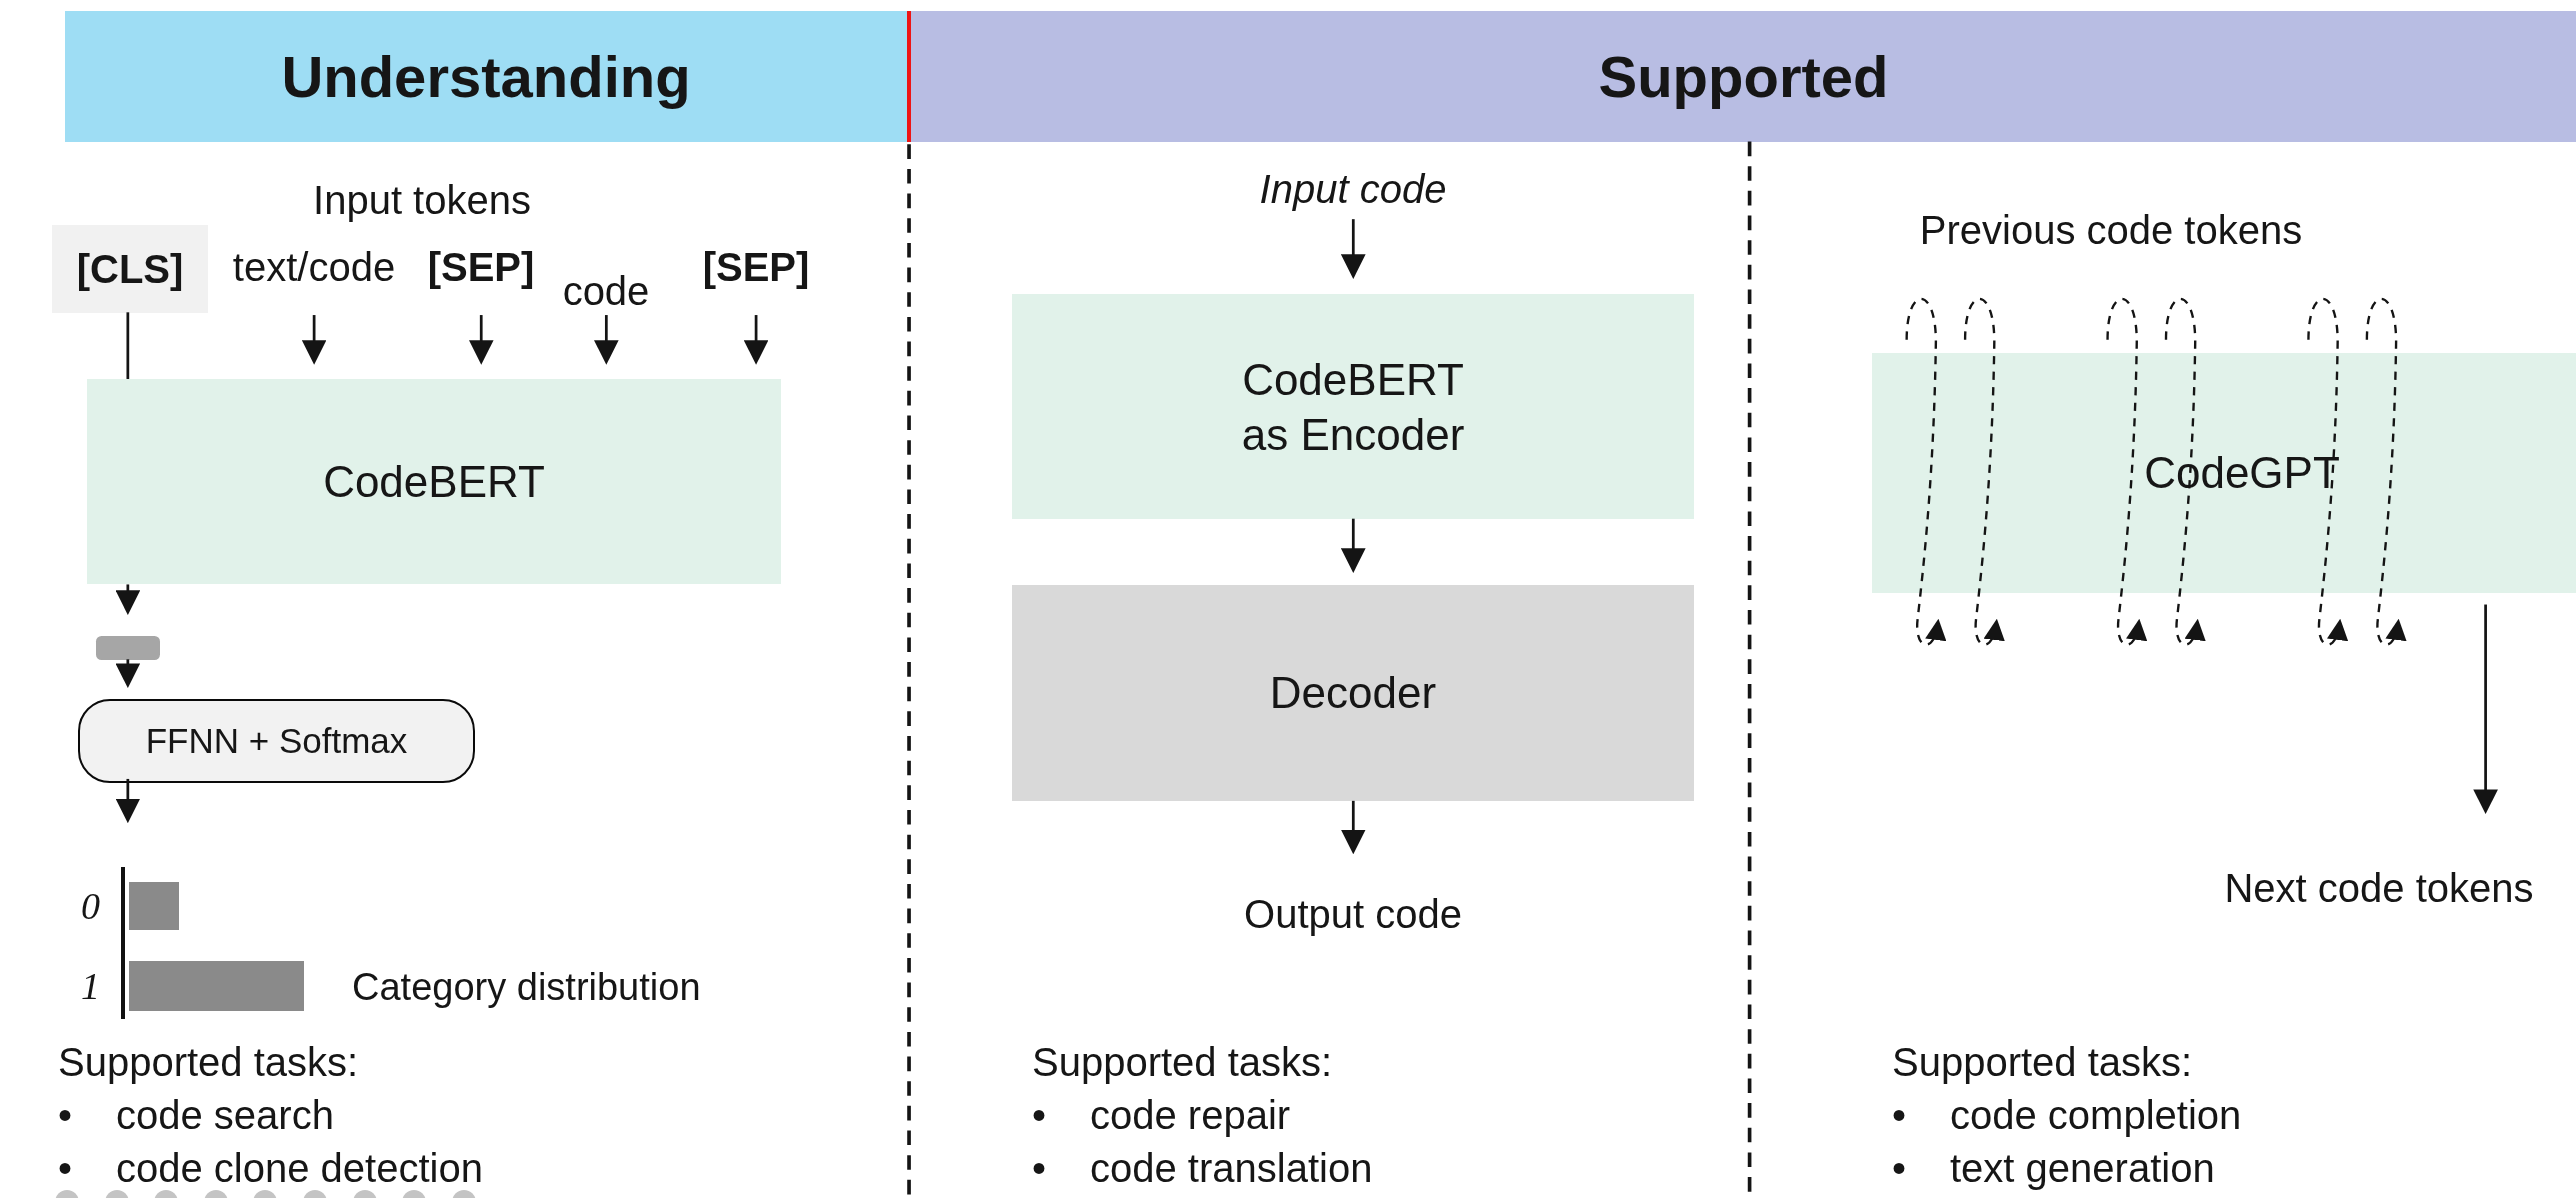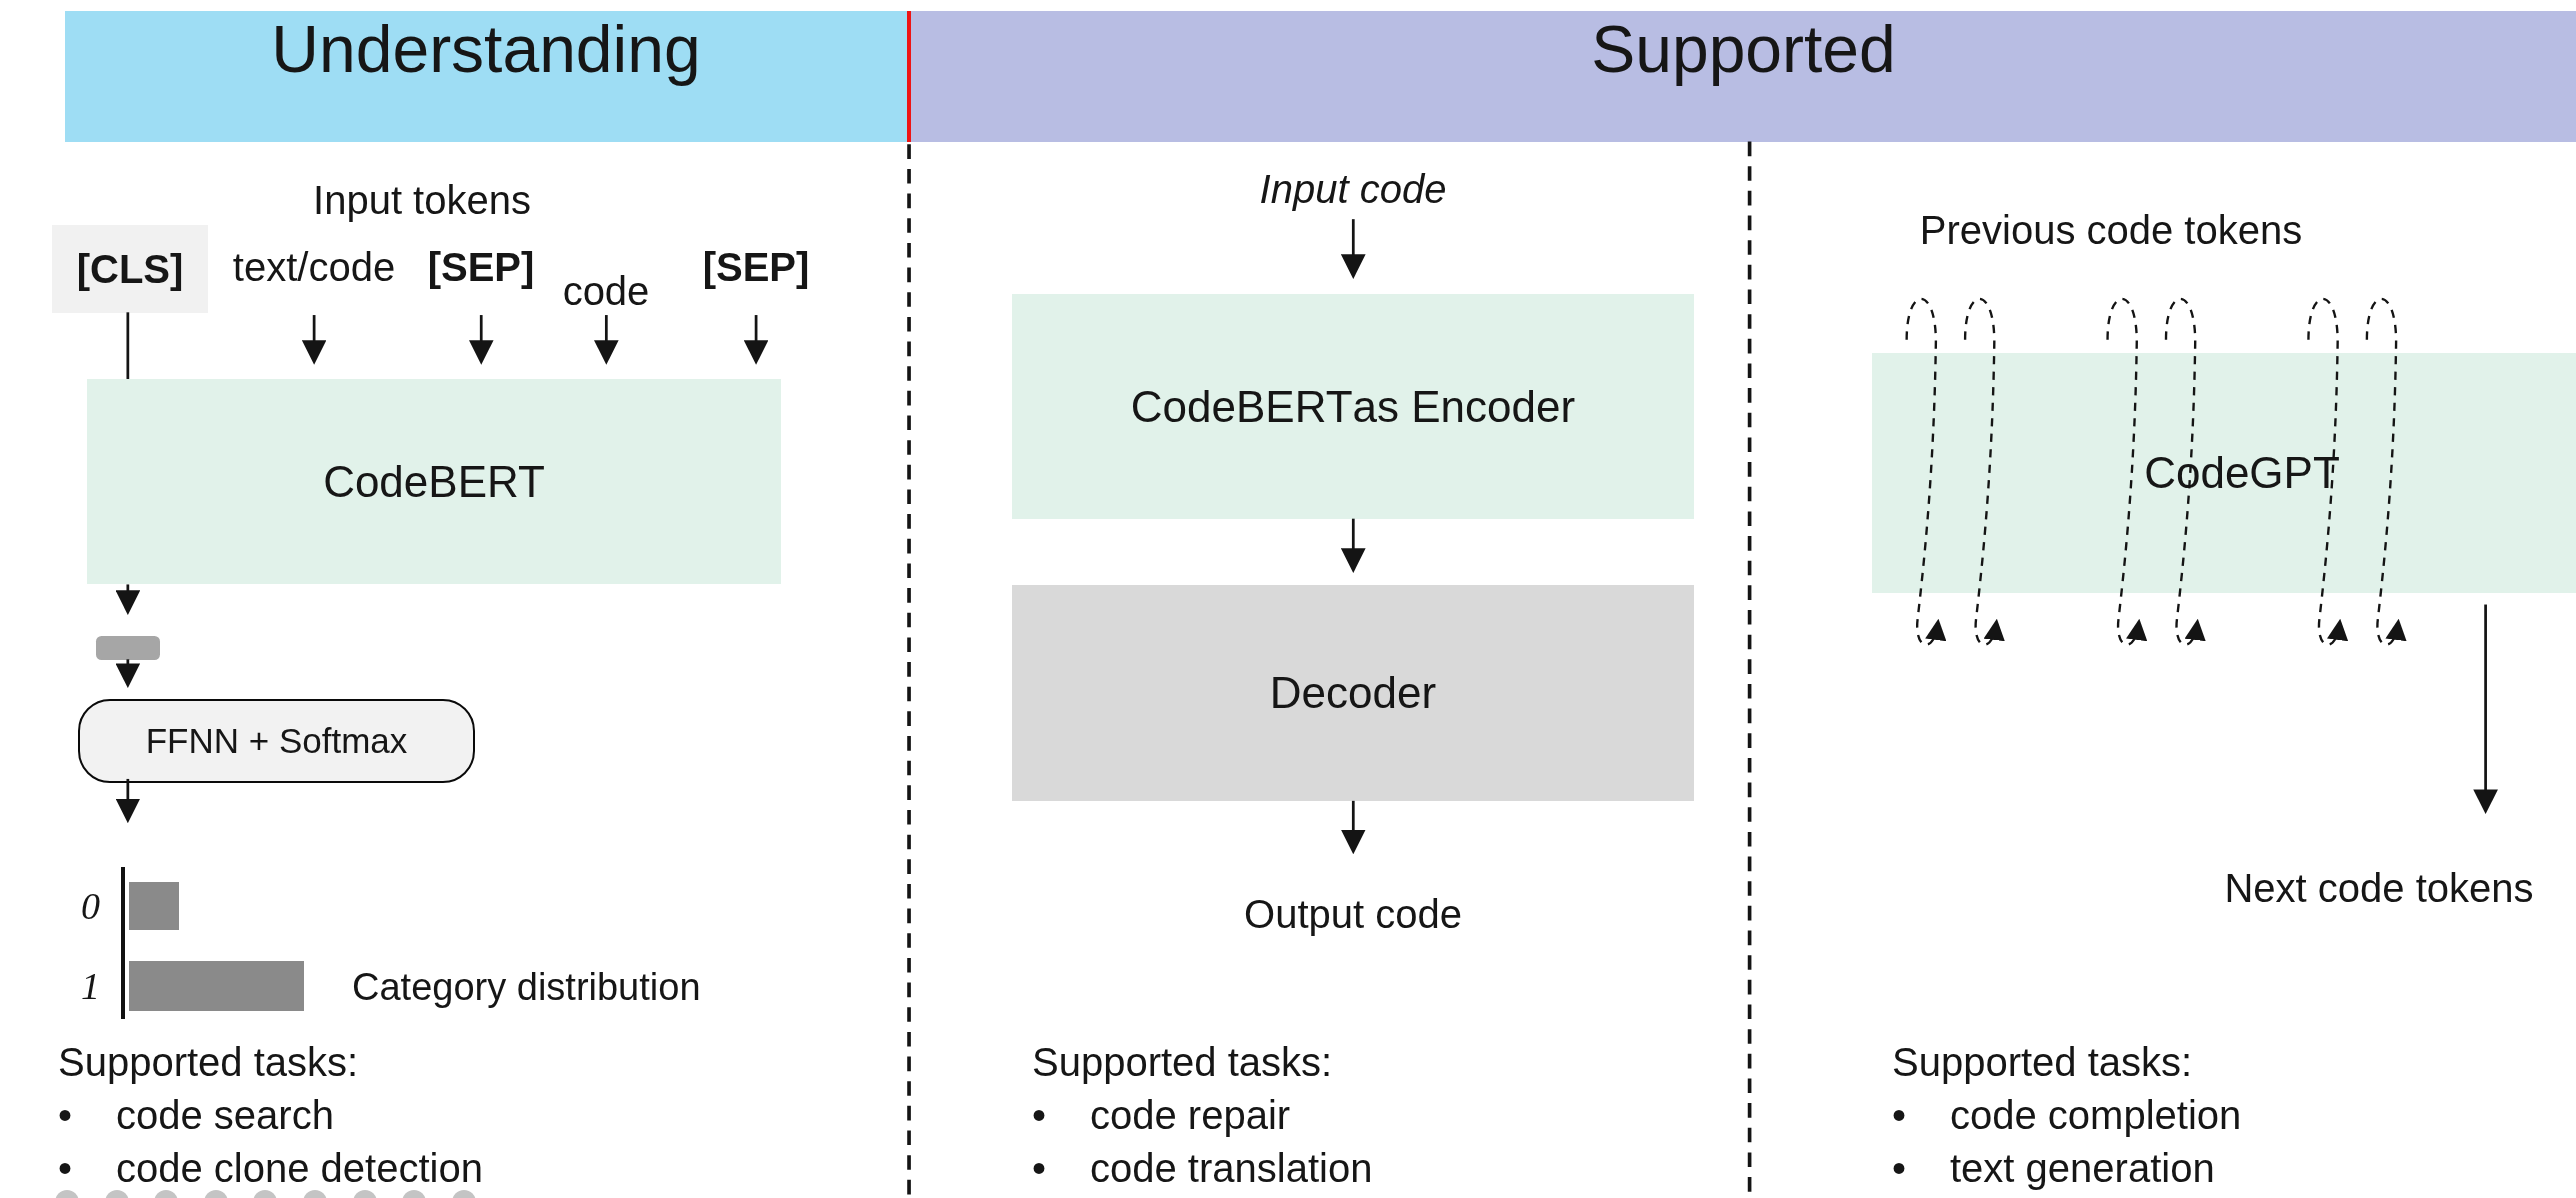--- a/index.html
+++ b/index.html
@@ -3,35 +3,35 @@
 <meta charset="utf-8">
 <style>
   html,body{margin:0;padding:0;background:#ffffff;}
   .canvas{
     position:relative;width:2576px;height:1199px;background:#ffffff;overflow:hidden;
     font-family:"Liberation Sans",sans-serif;color:#161616;
   }
   .abs{position:absolute;}
   .ctr{transform:translate(-50%,-50%);white-space:nowrap;}
   
-  .hdr{display:flex;align-items:flex-start;justify-content:center;font-size:66px;font-weight:400;}
+  .hdr{display:flex;align-items:center;justify-content:center;font-size:58px;font-weight:700;}
   .hdr-understanding{left:65px;top:11px;width:842px;height:131px;background:#9EDDF4;}
   .hdr-red{left:907px;top:11px;width:4.6px;height:131px;background:#EE1414;}
   .hdr-generation{left:911px;top:11px;width:1665px;height:131px;background:#B8BDE3;}
   
   .lbl{font-size:40px;}
   
   .tok{font-size:40px;}
   .tok.b{font-weight:bold;}
   .cls-box{left:52px;top:225px;width:156px;height:88px;background:#F1F1F1;
     display:flex;align-items:center;justify-content:center;font-size:40px;font-weight:bold;}
   
   .mint{background:#E1F2EA;}
   .graybox{background:#D9D9D9;}
-  .modelbox{display:flex;flex-direction:row;align-items:center;justify-content:center;
+  .modelbox{display:flex;flex-direction:column;align-items:center;justify-content:center;
     font-size:44px;text-align:center;}
   .box-codebert{left:87px;top:379px;width:694px;height:205px;}
   .box-encoder{left:1012px;top:294px;width:682px;height:225px;line-height:55px;}
   .box-decoder{left:1012px;top:585px;width:682px;height:216px;}
   .box-codegpt{left:1872px;top:353px;width:740px;height:240px;}
   
   .chip{left:96px;top:636px;width:64px;height:24px;background:#A6A6A6;border-radius:5.5px;}
   
   .ffnn{left:78px;top:699px;width:393px;height:80px;background:#F2F2F2;border:2.7px solid #0a0a0a;
     border-radius:32px;display:flex;align-items:center;justify-content:center;font-size:35px;}

